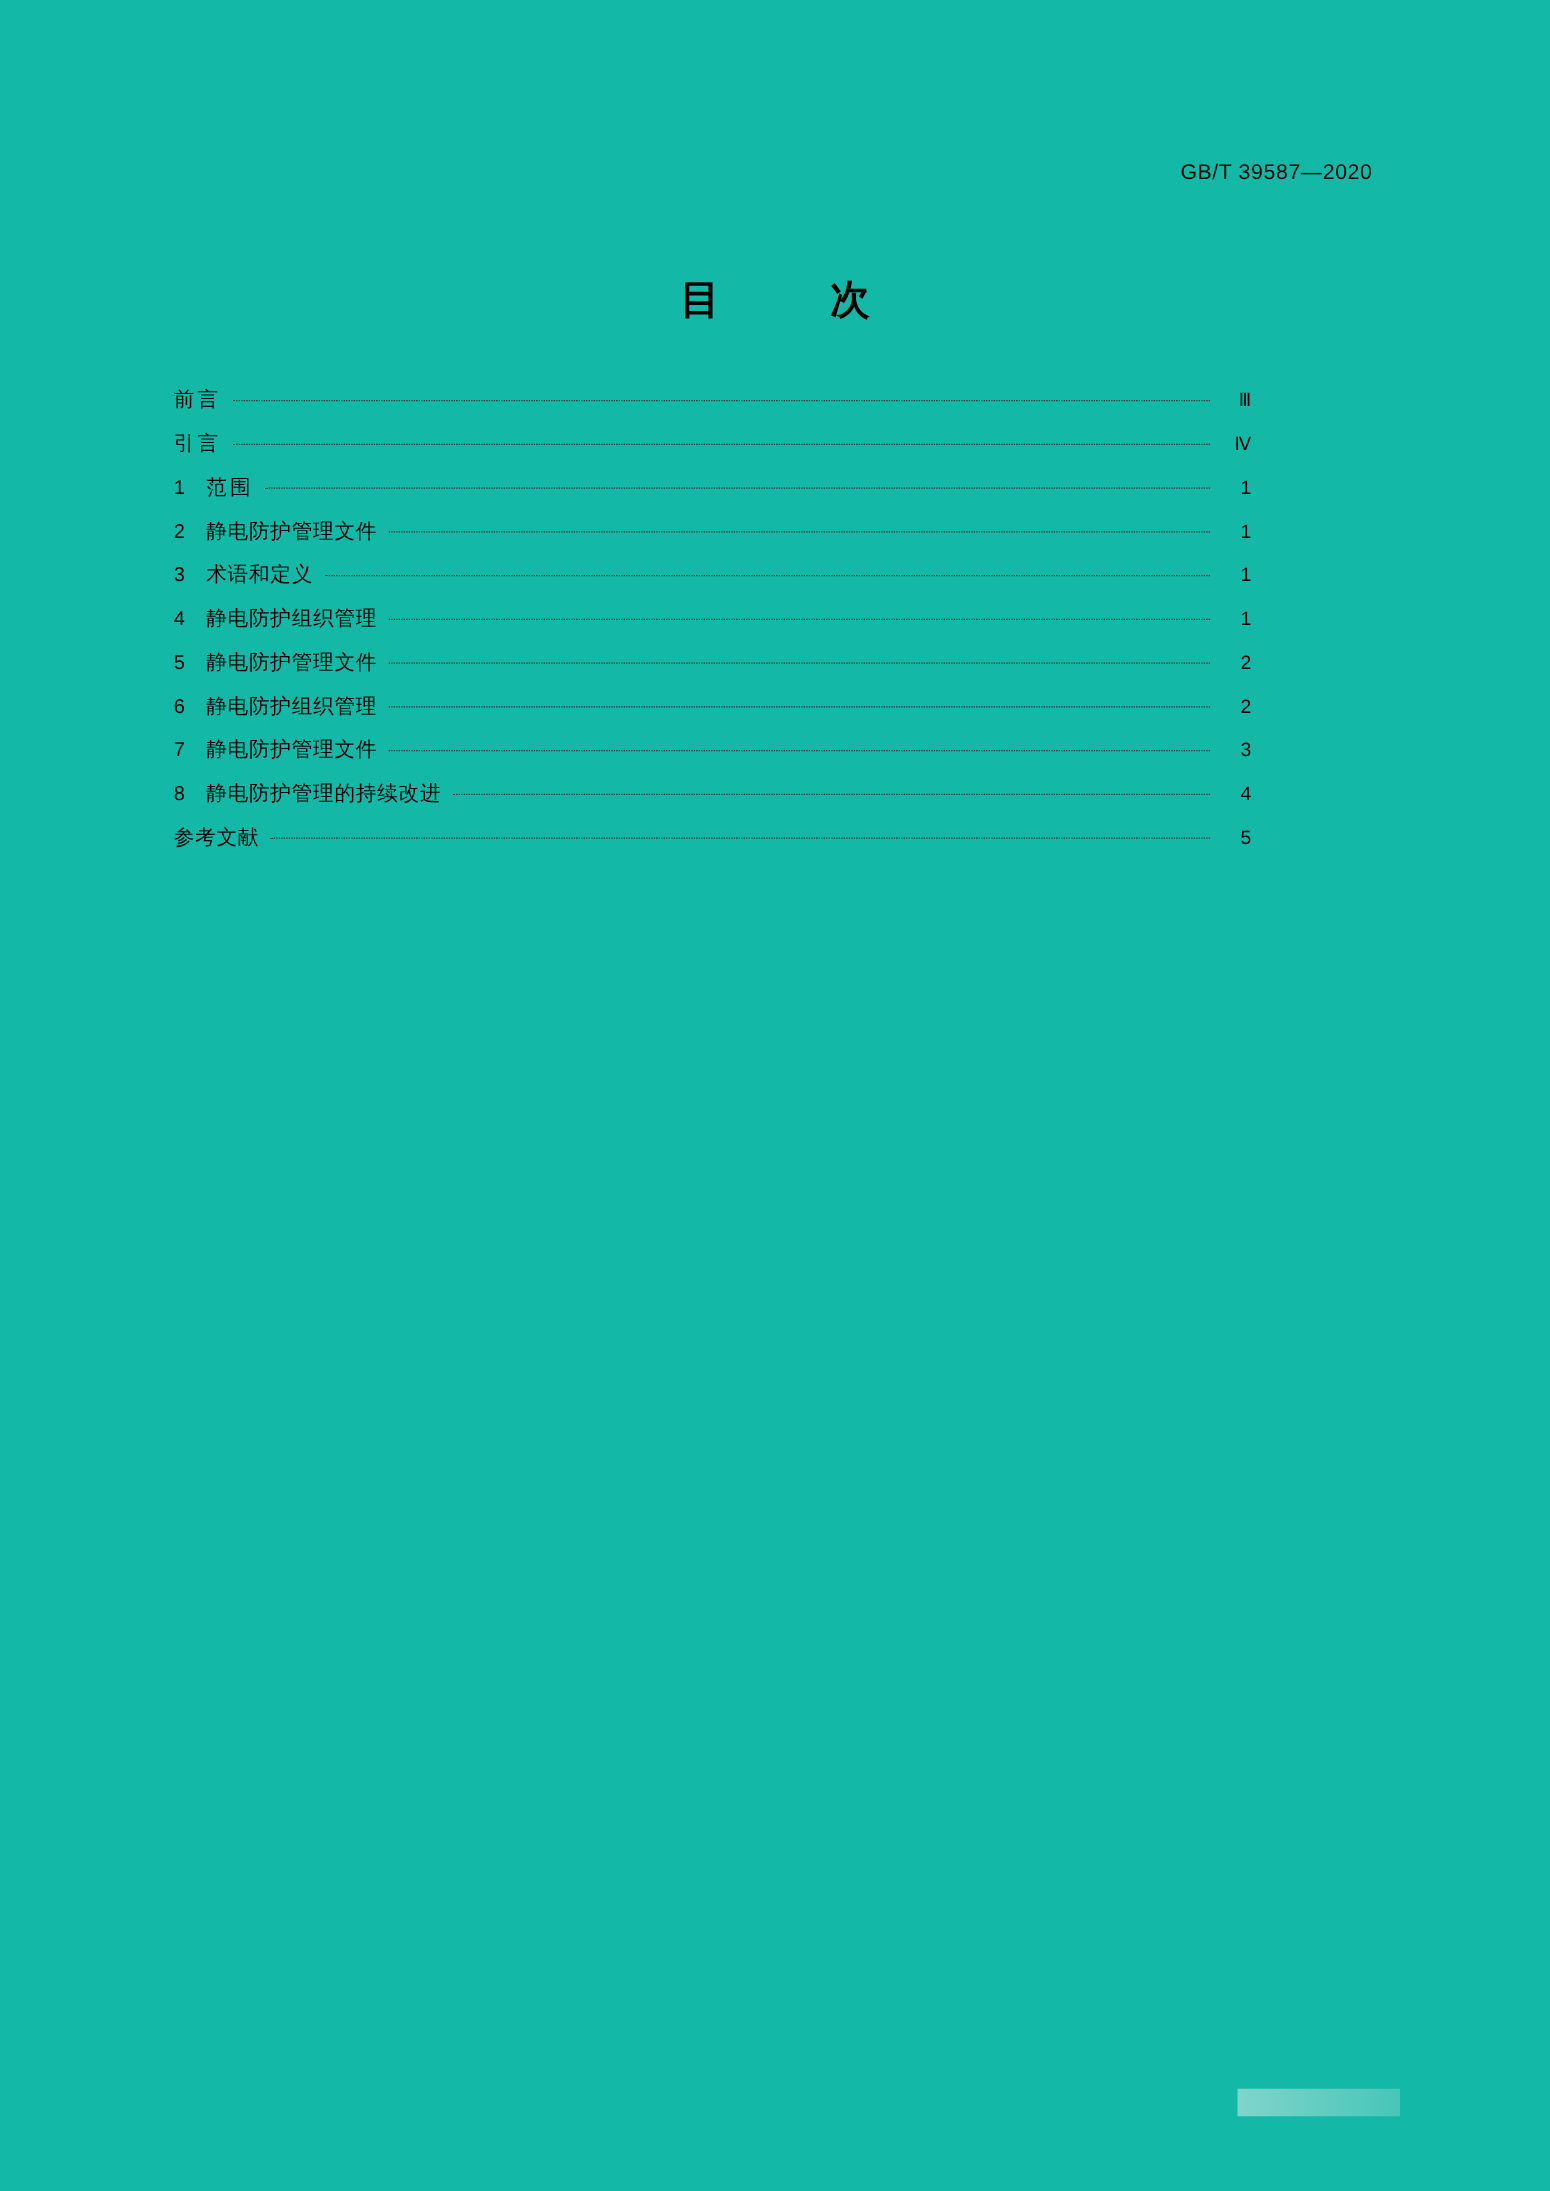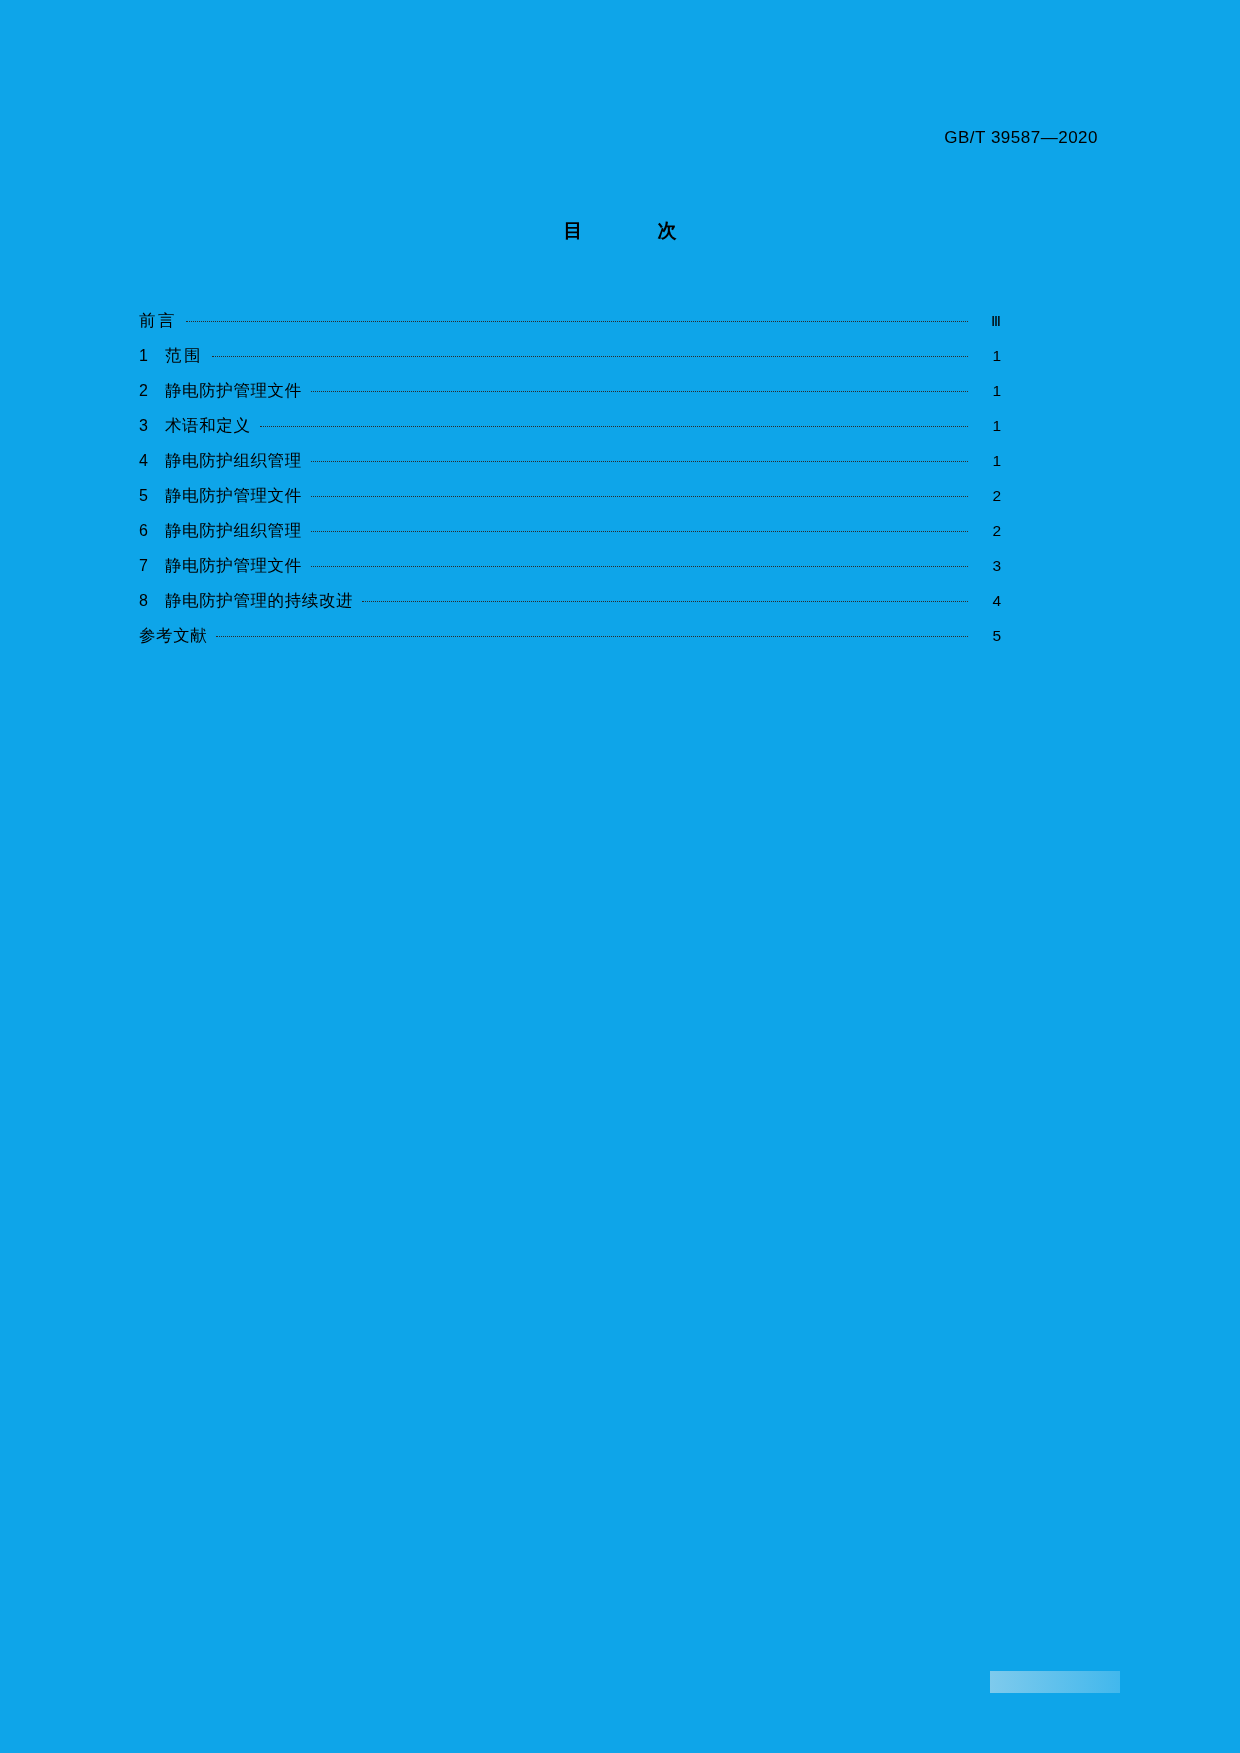--- a/index.html
+++ b/index.html
@@ -10,21 +10,21 @@
   body {
     width: 1240px;
     height: 1753px;
     position: relative;
     font-family: "Liberation Serif", "DejaVu Serif", serif;
     color: #1a1a1a;
   }
   .page {
     position: absolute;
     inset: 0;
-    background: #0ea5e9;
+    background: #14b8a6;
   }
 
   
   .std-number {
     position: absolute;
     top: 128px;
     right: 142px;
     font-family: "Liberation Sans", sans-serif;
     font-size: 17px;
     letter-spacing: 0.5px;
@@ -34,21 +34,21 @@
 
   
   .toc-title {
     position: absolute;
     top: 218px;
     left: 0;
     right: 0;
     text-align: center;
     font-family: "DejaVu Sans", sans-serif;
     font-weight: bold;
-    font-size: 19px;
+    font-size: 32px;
     letter-spacing: 28px;
     text-indent: 28px;
     color: #000;
   }
 
   
   .toc {
     position: absolute;
     top: 312px;
     left: 139px;
@@ -122,20 +122,25 @@
   <div class="std-number">GB/T 39587—2020</div>
 
   <div class="toc-title">目　次</div>
 
   <div class="toc">
       <div class="toc-row nonum">
         <span class="toc-label wide">前言</span>
         <span class="toc-dots"></span>
         <span class="toc-page roman">Ⅲ</span>
       </div>
+      <div class="toc-row nonum">
+        <span class="toc-label wide">引言</span>
+        <span class="toc-dots"></span>
+        <span class="toc-page roman">Ⅳ</span>
+      </div>
       <div class="toc-row">
         <span class="toc-num">1</span>
         <span class="toc-label wide">范围</span>
         <span class="toc-dots"></span>
         <span class="toc-page">1</span>
       </div>
       <div class="toc-row">
         <span class="toc-num">2</span>
         <span class="toc-label">静电防护管理文件</span>
         <span class="toc-dots"></span>

